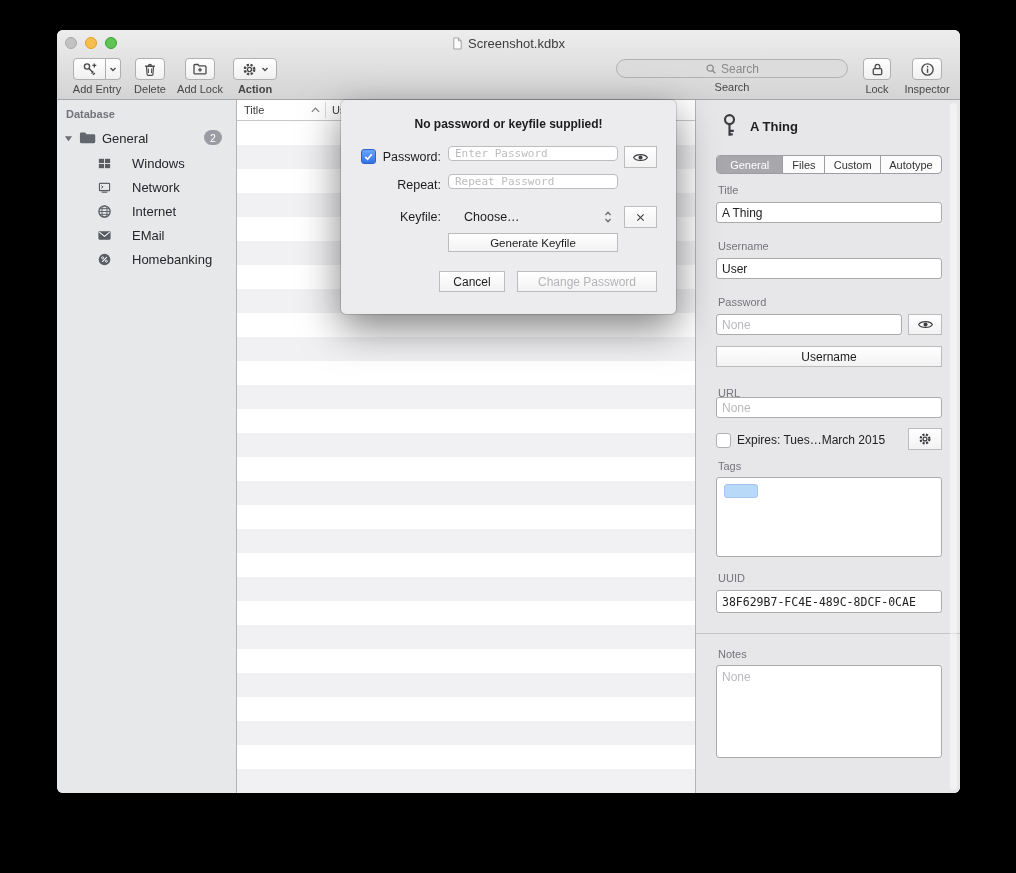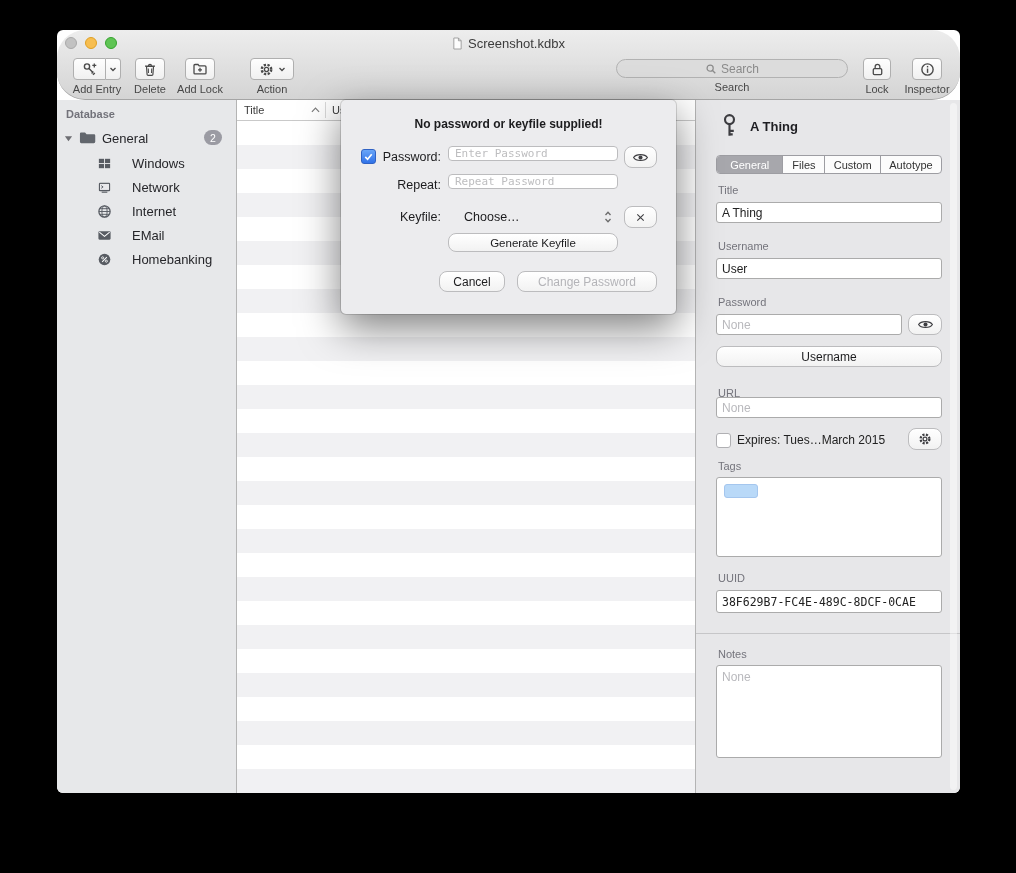--- a/index.html
+++ b/index.html
@@ -2,42 +2,42 @@
 <html><head>
 <meta charset="utf-8">
 <style>
   html,body{margin:0;padding:0;background:#000;}
   body{font-family:"Liberation Sans",sans-serif;}
   .stage{position:relative;width:1016px;height:873px;background:#000;overflow:hidden;}
   .window{position:absolute;left:57px;top:30px;width:903px;height:763px;border-radius:6px;
           background:#fff;box-shadow:0 22px 55px rgba(0,0,0,.6);overflow:hidden;}
   
   .chrome{position:absolute;left:0;top:0;right:0;height:70px;box-sizing:border-box;
-          background:linear-gradient(#ededed,#d4d4d4);border-bottom:1px solid #a5a5a5;border-radius:28px;}
+          background:linear-gradient(#ededed,#d4d4d4);border-bottom:1px solid #a5a5a5;}
   .traffic{position:absolute;top:7px;width:12px;height:12px;border-radius:50%;box-sizing:border-box;}
   .t-close{left:8px;background:#c2c2c2;border:1px solid #a9a9a9;}
   .t-min{left:28px;background:#f7be50;border:1px solid #dfa023;}
   .t-zoom{left:48px;background:#5fc454;border:1px solid #35a32e;}
   .title-row{position:absolute;left:60px;right:60px;top:5px;height:16px;display:flex;
              justify-content:center;align-items:center;gap:5px;}
   .title-text{font-size:13px;color:#3c3c3c;white-space:nowrap;}
   
   .toolbar{position:absolute;left:0;top:26px;right:0;height:44px;}
   .tb-item{position:absolute;top:2px;display:flex;flex-direction:column;align-items:center;}
   .tb-label{font-size:11px;color:#474747;margin-top:3px;white-space:nowrap;}
   .tb-btn{height:22px;background:linear-gradient(#fefefe,#f0f0f0);border:1px solid #afafaf;
           border-radius:4px;display:flex;align-items:center;justify-content:center;
           box-sizing:border-box;padding:0;cursor:default;}
   .tb-split{display:flex;}
   .tb-split .seg-main{width:33px;border-radius:4px 0 0 4px;}
   .tb-split .seg-arrow{width:15px;border-radius:0 4px 4px 0;border-left:none;}
   #tb-add-entry{left:9px;width:62px;}
   #tb-delete{left:71px;width:44px;}
   #tb-add-group{left:112px;width:62px;}
-  #tb-action{left:193px;width:44px;}
+  #tb-action{left:176px;width:44px;font-weight:bold;}
   #tb-search{left:559px;width:232px;}
   #tb-lock{left:801px;width:38px;}
   #tb-inspector{left:843px;width:54px;}
   .search-field{position:relative;width:232px;height:19px;background:#dcdcdc;border:1px solid #b2b2b2;
                 border-radius:10px;box-sizing:border-box;display:flex;align-items:center;
                 justify-content:center;gap:4px;color:#8a8a8a;font-size:12px;}
   
   .sidebar{position:absolute;left:0;top:70px;width:180px;bottom:0;background:#e7e8ea;
            border-right:1px solid #b4b4b4;box-sizing:border-box;}
   .sb-header{position:absolute;left:9px;top:8px;font-size:11px;font-weight:700;color:#72727a;}
@@ -70,21 +70,21 @@
        border-right:1px solid #9d9da2;box-sizing:border-box;}
   .seg:last-child{border-right:none;}
   .seg.sel{background:#a7a7ac;color:#fff;}
   .seg1{flex:1.2;} .seg2{flex:.75;} .seg3{flex:1;} .seg4{flex:1.1;}
   .ins-lbl{position:absolute;left:22px;font-size:11px;color:#74747c;}
   .ins-input{position:absolute;left:20px;width:226px;height:21px;border:1px solid #ababab;
              border-radius:3px;background:#fff;font-size:12px;color:#222;padding:0 5px;
              box-sizing:border-box;font-family:"Liberation Sans",sans-serif;}
   .ins-input::placeholder{color:#b9b9bd;}
   .mono{font-family:"DejaVu Sans Mono",monospace;font-size:11.5px;white-space:nowrap;overflow:hidden;}
-  .btn{background:linear-gradient(#ffffff,#f2f2f2);border:1px solid #bcbcbe;border-radius:8px;
+  .btn{background:linear-gradient(#ffffff,#f2f2f2);border:1px solid #bcbcbe;border-radius:0;
        display:flex;align-items:center;justify-content:center;box-sizing:border-box;
        color:#1c1c1e;font-family:"Liberation Sans",sans-serif;padding:0;cursor:default;}
   .ins-sq{position:absolute;left:212px;width:34px;height:22px;}
   .chk{width:15px;height:15px;border-radius:3px;box-sizing:border-box;display:flex;
        align-items:center;justify-content:center;}
   .chk-off{background:#fff;border:1px solid #b0b0b3;}
   .chk-on{background:linear-gradient(#6aa6f8,#3072e8);border:1px solid #2f62c4;}
   .tags-box{position:absolute;left:20px;top:377px;width:226px;height:80px;background:#fff;
             border:1px solid #ababab;border-radius:3px;box-sizing:border-box;}
   .tag-pill{position:absolute;left:7px;top:6px;width:34px;height:14px;background:#b9d9f8;

